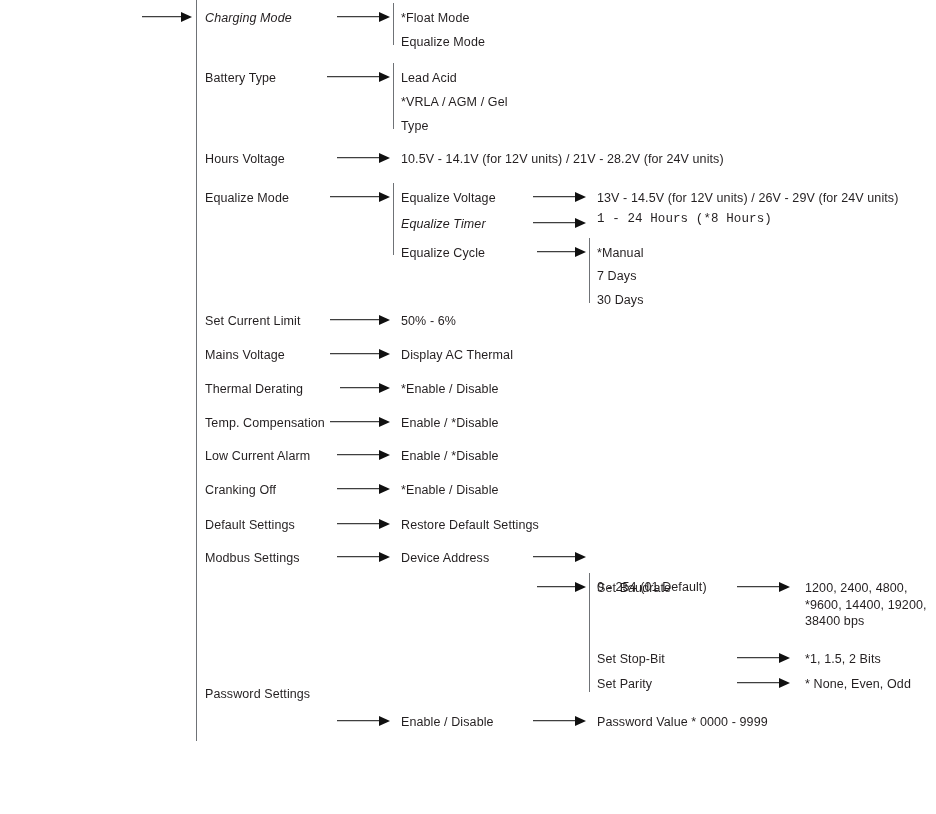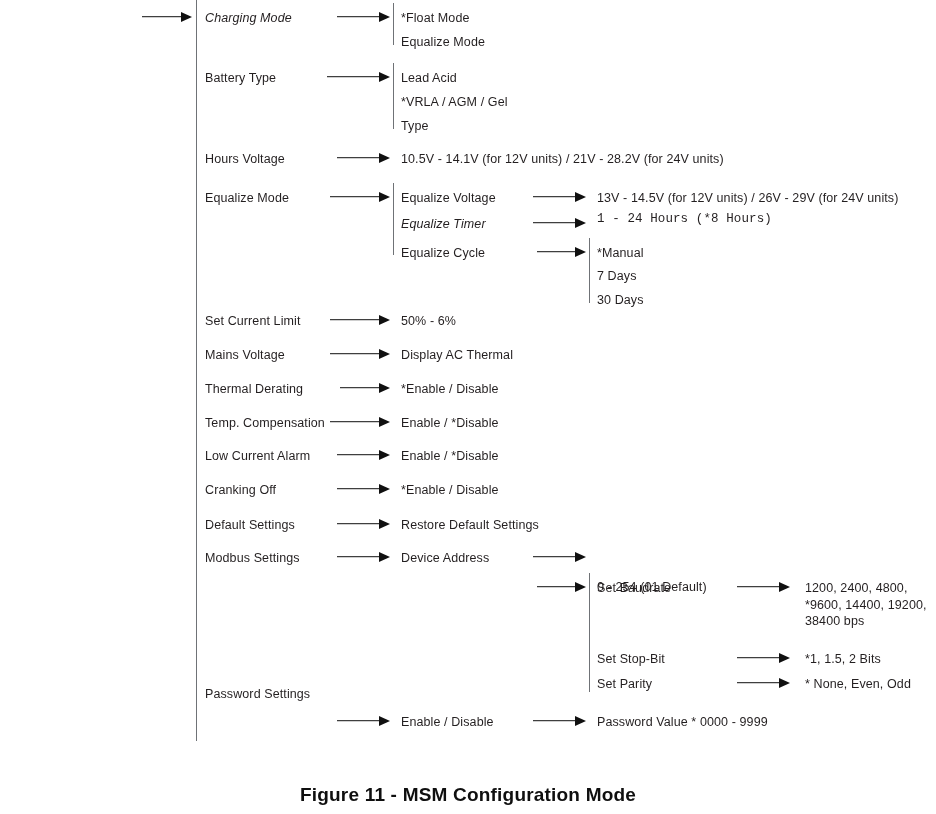--- a/index.html
+++ b/index.html
@@ -233,14 +233,13 @@
       <div class="node" style="left: 597px; top: 715px;">Password Value * 0000 - 9999</div>
     </div>
   <div id="level4-layer">
       <div class="node multiline" style="left: 805px; top: 580px;">1200, 2400, 4800,
 *9600, 14400, 19200,
 38400 bps</div>
       <div class="node" style="left: 805px; top: 652px;">*1, 1.5, 2 Bits</div>
       <div class="node" style="left: 805px; top: 677px;">* None, Even, Odd</div>
     </div>
 
-  <div class="caption" style="left:0px; top:784px;">Figure 11 - MSM Configuration Mode</div>
 </div>
 
 </body></html>

